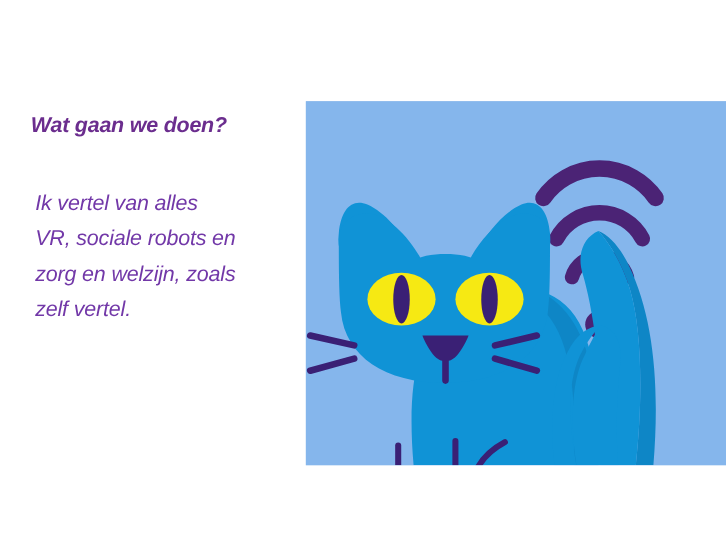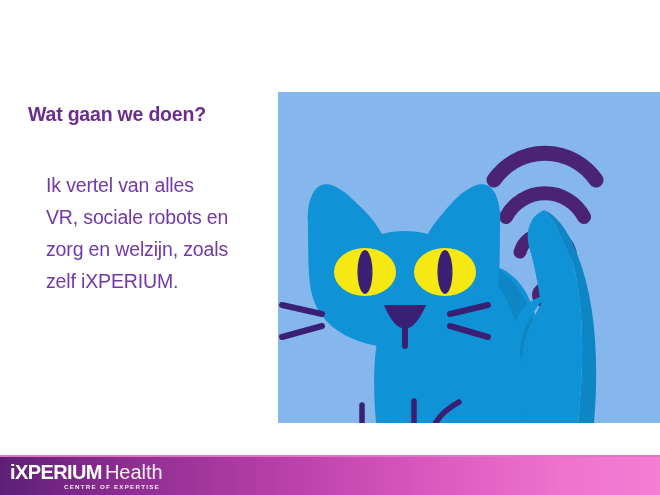--- a/index.html
+++ b/index.html
@@ -22,34 +22,35 @@
     height: 495px;
     background: #ffffff;
   }
 
   
   #text-column {
     position: absolute;
     left: 28px;
     top: 104px;
     width: 250px;
+    font-style: italic;
   }
 
   #slide-title {
     font-size: 19.5px;
     font-weight: bold;
     color: #6B2D8E;
     letter-spacing: -0.2px;
     line-height: 1.1;
     margin: 0;
     white-space: nowrap;
   }
 
   #slide-body {
-    margin: 18px;
+    margin: 4px;
     padding: 0;
     list-style: none;
     margin-top: 44px;
   }
   #slide-body li {
     font-size: 19.5px;
     color: #7238A8;
     line-height: 32px;
     letter-spacing: -0.15px;
     white-space: nowrap;
@@ -120,21 +121,21 @@
 
 <div id="slide">
 
   <div id="text-column">
     <h1 id="slide-title">Wat gaan we doen?</h1>
 
     <ul id="slide-body">
       <li>Ik vertel van alles</li>
       <li>VR, sociale robots en</li>
       <li>zorg en welzijn, zoals</li>
-      <li>zelf iXPERIUM.</li>
+      <li>zelf vertel.</li>
     </ul>
   </div>
 
   <div id="illustration">
     <svg viewBox="0 0 382 331" xmlns="http://www.w3.org/2000/svg">
 
       <rect x="0" y="0" width="382" height="331" fill="#85B6EC"></rect>
 
       <g fill="none" stroke="#4B2375" stroke-linecap="round">
         <path d="M 216 88 A 62 62 0 0 1 318 88" stroke-width="15"></path>
@@ -188,22 +189,14 @@
 
       <g stroke="#3A2075" stroke-width="5.5" stroke-linecap="round" fill="none">
         <line x1="84" y1="313" x2="84" y2="343"></line>
         <line x1="136" y1="309" x2="136" y2="343"></line>
         <path d="M 181 310 C 166 318 156 330 152 343"></path>
       </g>
 
     </svg>
   </div>
 
-  <div id="footer-bar">
-    <div id="footer-logo">
-      <div id="logo-wordmark">
-        <span id="logo-ixperium">iXPERIUM</span><span id="logo-health">Health</span>
-      </div>
-      <div id="logo-tagline">CENTRE OF EXPERTISE</div>
-    </div>
-  </div>
 
 </div>
 
 </body></html>

